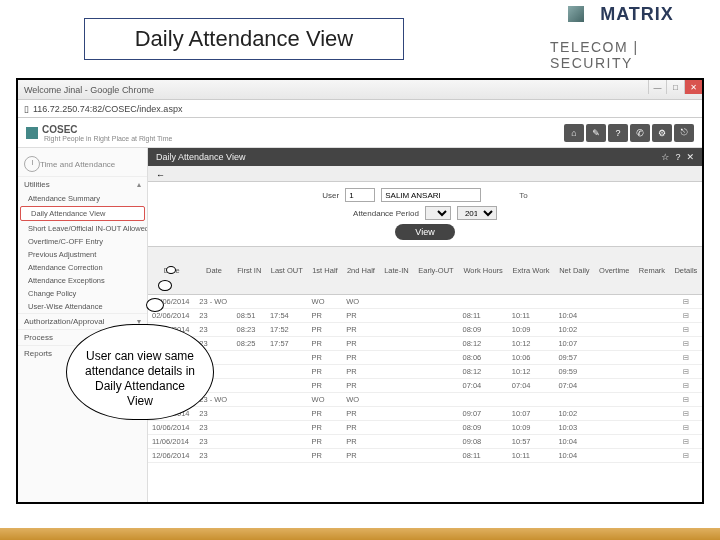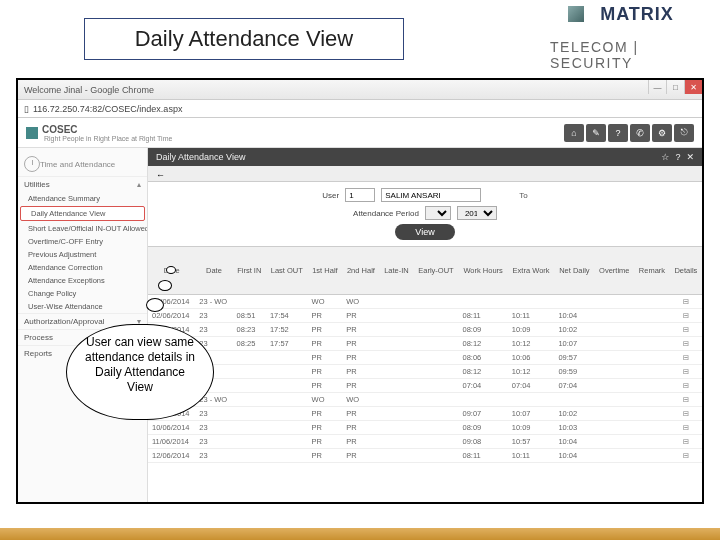--- a/index.html
+++ b/index.html
@@ -46,21 +46,21 @@
   .username{ width:100px;}
   .monthsel{ width:26px;}
   .yearsel{width:40px;}
   .view-btn{ background:#444;color:#fff; padding:3px 20px; font-size:9px; border:none; border-radius:8px; margin:2px auto 0; display:block;}
   .table-wrap{ flex:1; background:#fff; font-size:7.5px; overflow:auto;}
   table{ width:100%; border-collapse:collapse;}
   th{ background:#f0f0f0; color:#555; font-weight:normal; text-align:center; padding:19px 4px; border-bottom:1px solid #ccc; font-size:7.5px; white-space:nowrap;}
   td{ padding:2px 4px; border-bottom:1px solid #eee; color:#666; white-space:nowrap;}
   td.det{ text-align:center; color:#888;}
   .callout{ position:absolute; left:66px; top:324px; width:148px; height:96px; }
-  .cloud{ width:148px; height:96px; background:#fff; border:1.5px solid #000; border-radius:50% / 55%; display:flex; align-items:flex-start; justify-content:center; text-align:center; padding:10px 14px; font-size:12px; line-height:1.25; position:relative;}
+  .cloud{ width:148px; height:96px; background:#fff; border:1.5px solid #000; border-radius:50% / 55%; display:flex; align-items:flex-end; justify-content:center; text-align:center; padding:10px 14px; font-size:12px; line-height:1.25; position:relative;}
   .bub{ position:absolute; border:1.5px solid #000; background:#fff; border-radius:50%;}
   .b1{ width:18px;height:14px; top:-26px; left:80px;}
   .b2{ width:14px;height:11px; top:-44px; left:92px;}
   .b3{ width:10px;height:8px; top:-58px; left:100px;}
   .footer-bar{ position:absolute; left:0; right:0; bottom:0; height:12px; background:linear-gradient(#e0b060,#c89030);}
   .to-lbl{font-size:8px;color:#555;}
 </style>
 </head>
 <body>
 

